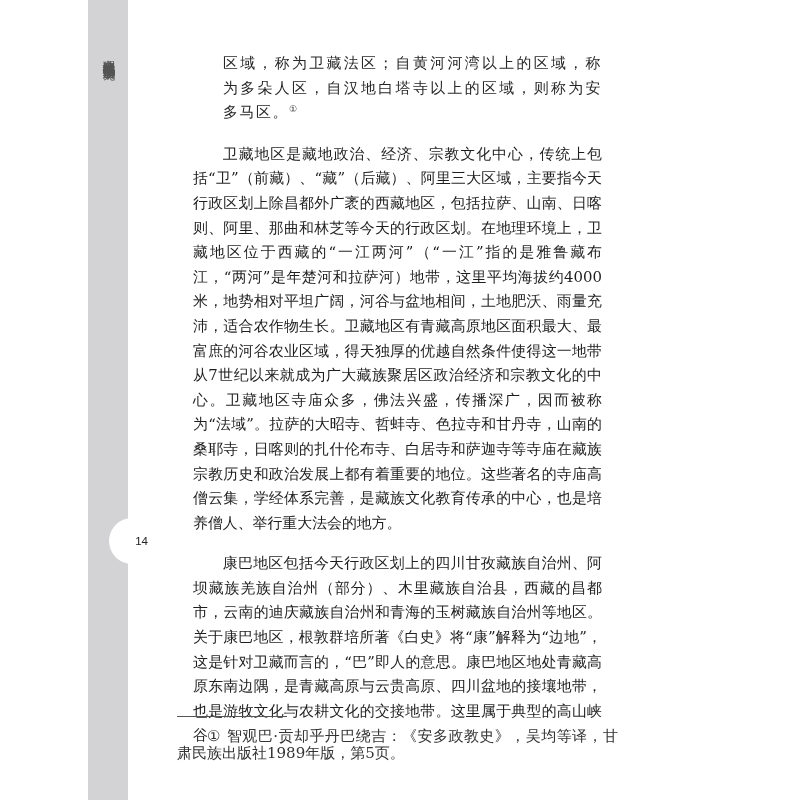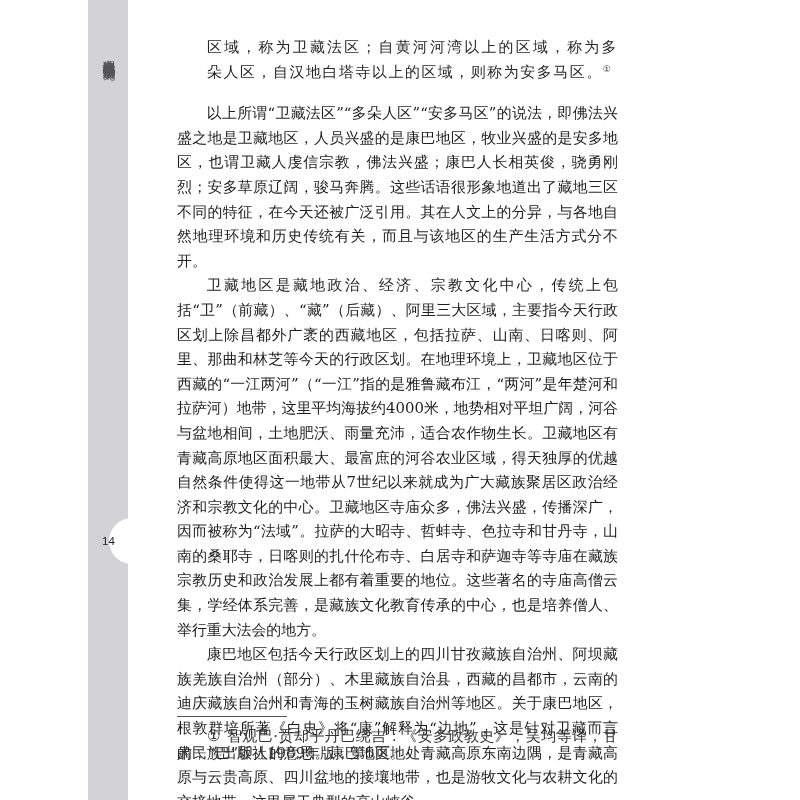--- a/index.html
+++ b/index.html
@@ -15,28 +15,28 @@
   }
   .running-title {
     position: absolute; left: 99px; top: 50px; width: 18px;
     font-size: 12.5px; line-height: 16.2px; color: #555;
     writing-mode: vertical-rl; letter-spacing: 0.5px;
     font-family: "DejaVu Sans", "Liberation Sans", sans-serif;
   }
   .page-tab {
     position: absolute; left: 109px; top: 518px; width: 46px; height: 46px;
     border-radius: 23px; background: #ffffff;
-    display: flex; align-items: center; justify-content: flex-start;
+    display: flex; align-items: center; justify-content: flex-end;
     font-family: "Liberation Sans", sans-serif; font-size: 11.5px; color: #222;
   }
   .page-tab span { position: relative; left: -7px; }
   .text-col {
     position: absolute; left: 177px; top: 35px; width: 441px;
   }
-  p { margin: 0; font-size: 14.9px; line-height: 24.6px; text-align: justify; text-justify: inter-character; word-break: break-all; }
+  p { margin: 16px; font-size: 14.9px; line-height: 24.6px; text-align: justify; text-justify: inter-character; word-break: break-all; }
   .quote { padding-left: 30px; letter-spacing: 1.6px; color: #262626; }
   .quote-wrap { margin-bottom: 17px; }
   .indent { text-indent: 2em; }
   sup { font-size: 9px; vertical-align: top; position: relative; top: -3px; }
   .footnote-rule {
     position: absolute; left: 177px; top: 716px; width: 110px; height: 0;
     border-top: 1px solid #555;
   }
   .footnote {
     position: absolute; left: 177px; top: 728px; width: 441px;
@@ -50,21 +50,20 @@
 <div class="side-band"></div>
 <div class="running-title">文化地理视域中的当代藏族文学研究</div>
 <div class="page-tab">
   <span>14</span>
 </div>
 
 <div class="text-col">
   <div class="quote-wrap">
     <p class="quote"><span>区域，称为卫藏法区；自黄河河湾以上的区域，称为多朵人区，自汉地白塔寺以上的区域，则称为安多马区。</span><sup>①</sup></p>
   </div>
-  <p class="indent">以上所谓“卫藏法区”“多朵人区”“安多马区”的说法，即佛法兴盛之地是卫藏地区，人员兴盛的是康巴地区，牧业兴盛的是安多地区，也谓卫藏人虔信宗教，佛法兴盛；康巴人长相英俊，骁勇刚烈；安多草原辽阔，骏马奔腾。这些话语很形象地道出了藏地三区不同的特征，在今天还被广泛引用。其在人文上的分异，与各地自然地理环境和历史传统有关，而且与该地区的生产生活方式分不开。</p>
   <p class="indent">卫藏地区是藏地政治、经济、宗教文化中心，传统上包括“卫”（前藏）、“藏”（后藏）、阿里三大区域，主要指今天行政区划上除昌都外广袤的西藏地区，包括拉萨、山南、日喀则、阿里、那曲和林芝等今天的行政区划。在地理环境上，卫藏地区位于西藏的“一江两河”（“一江”指的是雅鲁藏布江，“两河”是年楚河和拉萨河）地带，这里平均海拔约4000米，地势相对平坦广阔，河谷与盆地相间，土地肥沃、雨量充沛，适合农作物生长。卫藏地区有青藏高原地区面积最大、最富庶的河谷农业区域，得天独厚的优越自然条件使得这一地带从7世纪以来就成为广大藏族聚居区政治经济和宗教文化的中心。卫藏地区寺庙众多，佛法兴盛，传播深广，因而被称为“法域”。拉萨的大昭寺、哲蚌寺、色拉寺和甘丹寺，山南的桑耶寺，日喀则的扎什伦布寺、白居寺和萨迦寺等寺庙在藏族宗教历史和政治发展上都有着重要的地位。这些著名的寺庙高僧云集，学经体系完善，是藏族文化教育传承的中心，也是培养僧人、举行重大法会的地方。</p>
   <p class="indent">康巴地区包括今天行政区划上的四川甘孜藏族自治州、阿坝藏族羌族自治州（部分）、木里藏族自治县，西藏的昌都市，云南的迪庆藏族自治州和青海的玉树藏族自治州等地区。关于康巴地区，根敦群培所著《白史》将“康”解释为“边地”，这是针对卫藏而言的，“巴”即人的意思。康巴地区地处青藏高原东南边隅，是青藏高原与云贵高原、四川盆地的接壤地带，也是游牧文化与农耕文化的交接地带。这里属于典型的高山峡谷</p>
 </div>
 
 <div class="footnote-rule"></div>
 <div class="footnote">
   <span class="fn-mark">①</span><span>智观巴·贡却乎丹巴绕吉：《安多政教史》，吴均等译，甘肃民族出版社1989年版，第5页。</span>
 </div>
 
 </body></html>

